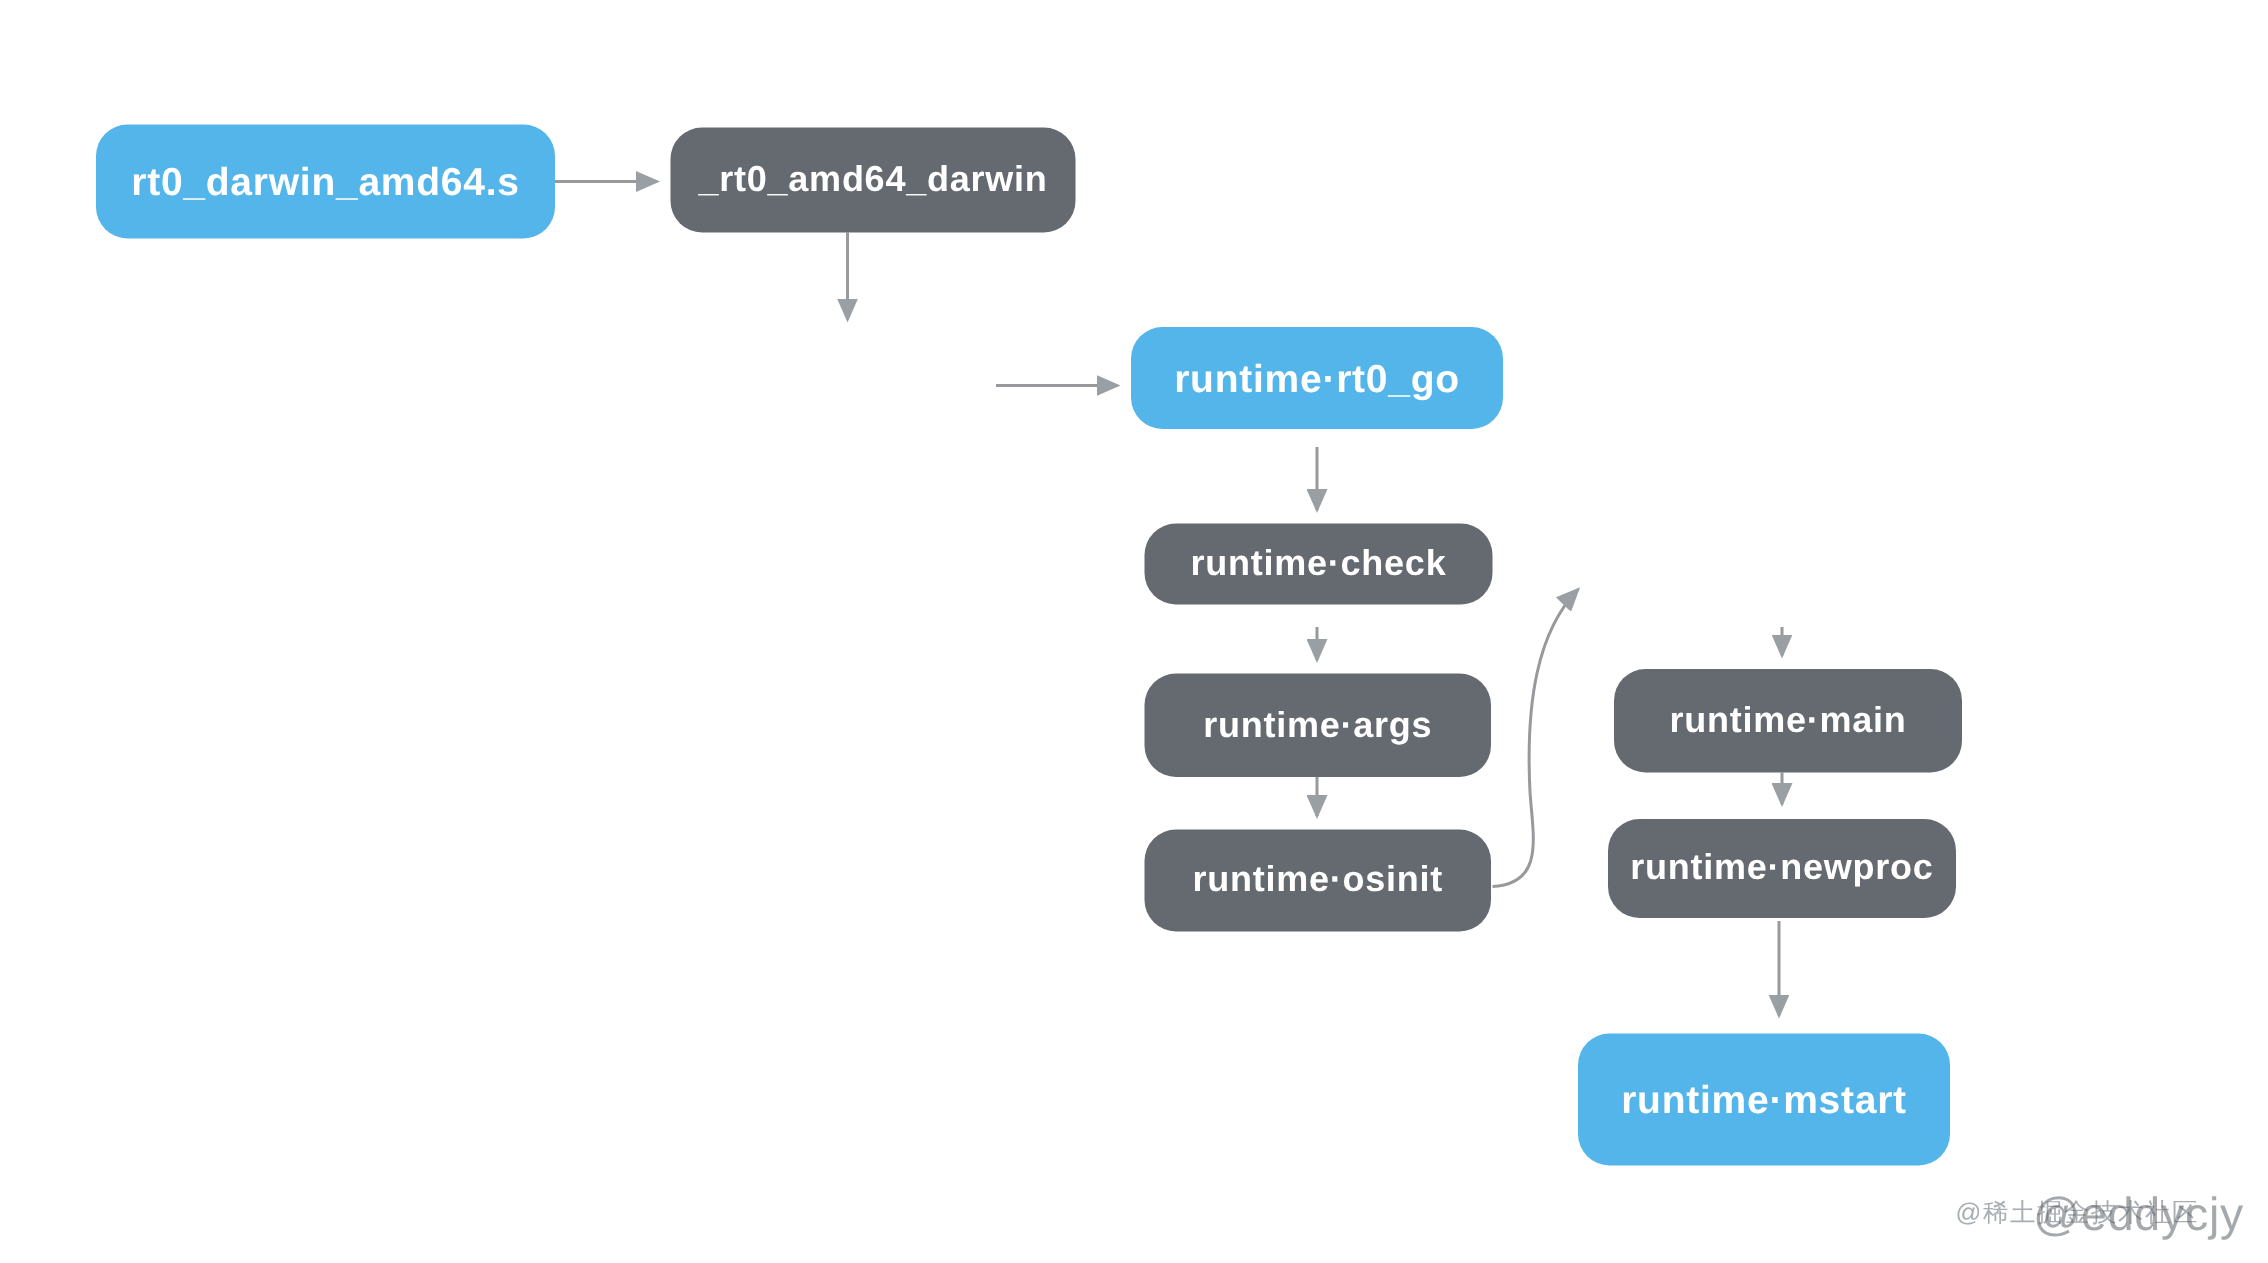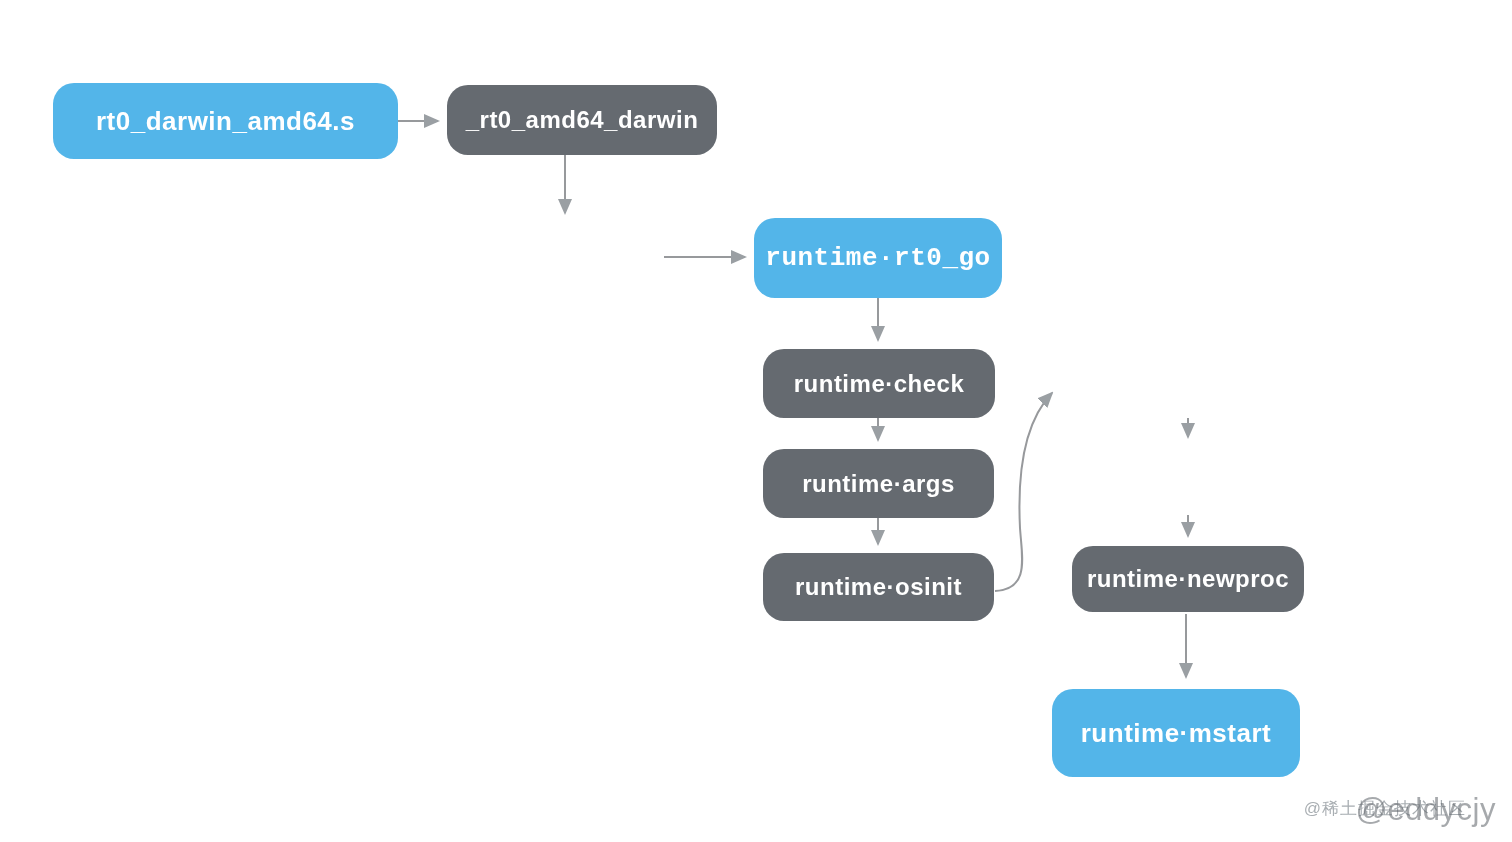--- a/index.html
+++ b/index.html
@@ -67,34 +67,35 @@
       <path d="M878,298 L878,340" marker-end="url(#ah)"></path>
       <path d="M878,418 L878,440" marker-end="url(#ah)"></path>
       <path d="M878,518 L878,544" marker-end="url(#ah)"></path>
       <path d="M995,591 C1030,589 1022,558 1020,528 C1017,468 1025,421 1052,393" marker-end="url(#ah)"></path>
       <path d="M1188,418 L1188,437" marker-end="url(#ah)"></path>
       <path d="M1188,515 L1188,536" marker-end="url(#ah)"></path>
       <path d="M1186,614 L1186,677" marker-end="url(#ah)"></path>
     </g>
   </svg>
 
-  <div class="node blue fs26" style="left:53px;top:83px;width:345px;height:76px;">rt0_darwin_amd64.s</div>
+  <div class="node blue fs26" style="left:64px;top:83px;width:306px;height:76px;">rt0_darwin_amd64.s</div>
 
   <div class="node gray fs24" style="left:447px;top:85px;width:270px;height:70px;">_rt0_amd64_darwin</div>
 
 
-  <div class="node blue fs26" style="left:754px;top:218px;width:248px;height:80px;font-family:Liberation Mono, monospace;">runtime·rt0_go</div>
+  <div class="node blue fs26" style="left:754px;top:218px;width:248px;height:68px;">runtime·rt0_go</div>
 
-  <div class="node gray fs24" style="left:763px;top:349px;width:232px;height:69px;">runtime·check</div>
+  <div class="node gray fs24" style="left:763px;top:349px;width:232px;height:54px;">runtime·check</div>
 
   <div class="node gray fs24" style="left:763px;top:553px;width:231px;height:68px;">runtime·osinit</div>
 
   <div class="node gray fs24" style="left:763px;top:449px;width:231px;height:69px;">runtime·args</div>
 
 
+  <div class="node gray fs24" style="left:1076px;top:446px;width:232px;height:69px;">runtime·main</div>
 
   <div class="node gray fs24" style="left:1072px;top:546px;width:232px;height:66px;">runtime·newproc</div>
 
   <div class="node blue fs26" style="left:1052px;top:689px;width:248px;height:88px;">runtime·mstart</div>
 
   <div class="watermark">
     <span class="wm-site">@稀土掘金技术社区</span>
     <span class="wm-handle">@eddycjy</span>
   </div>
 

